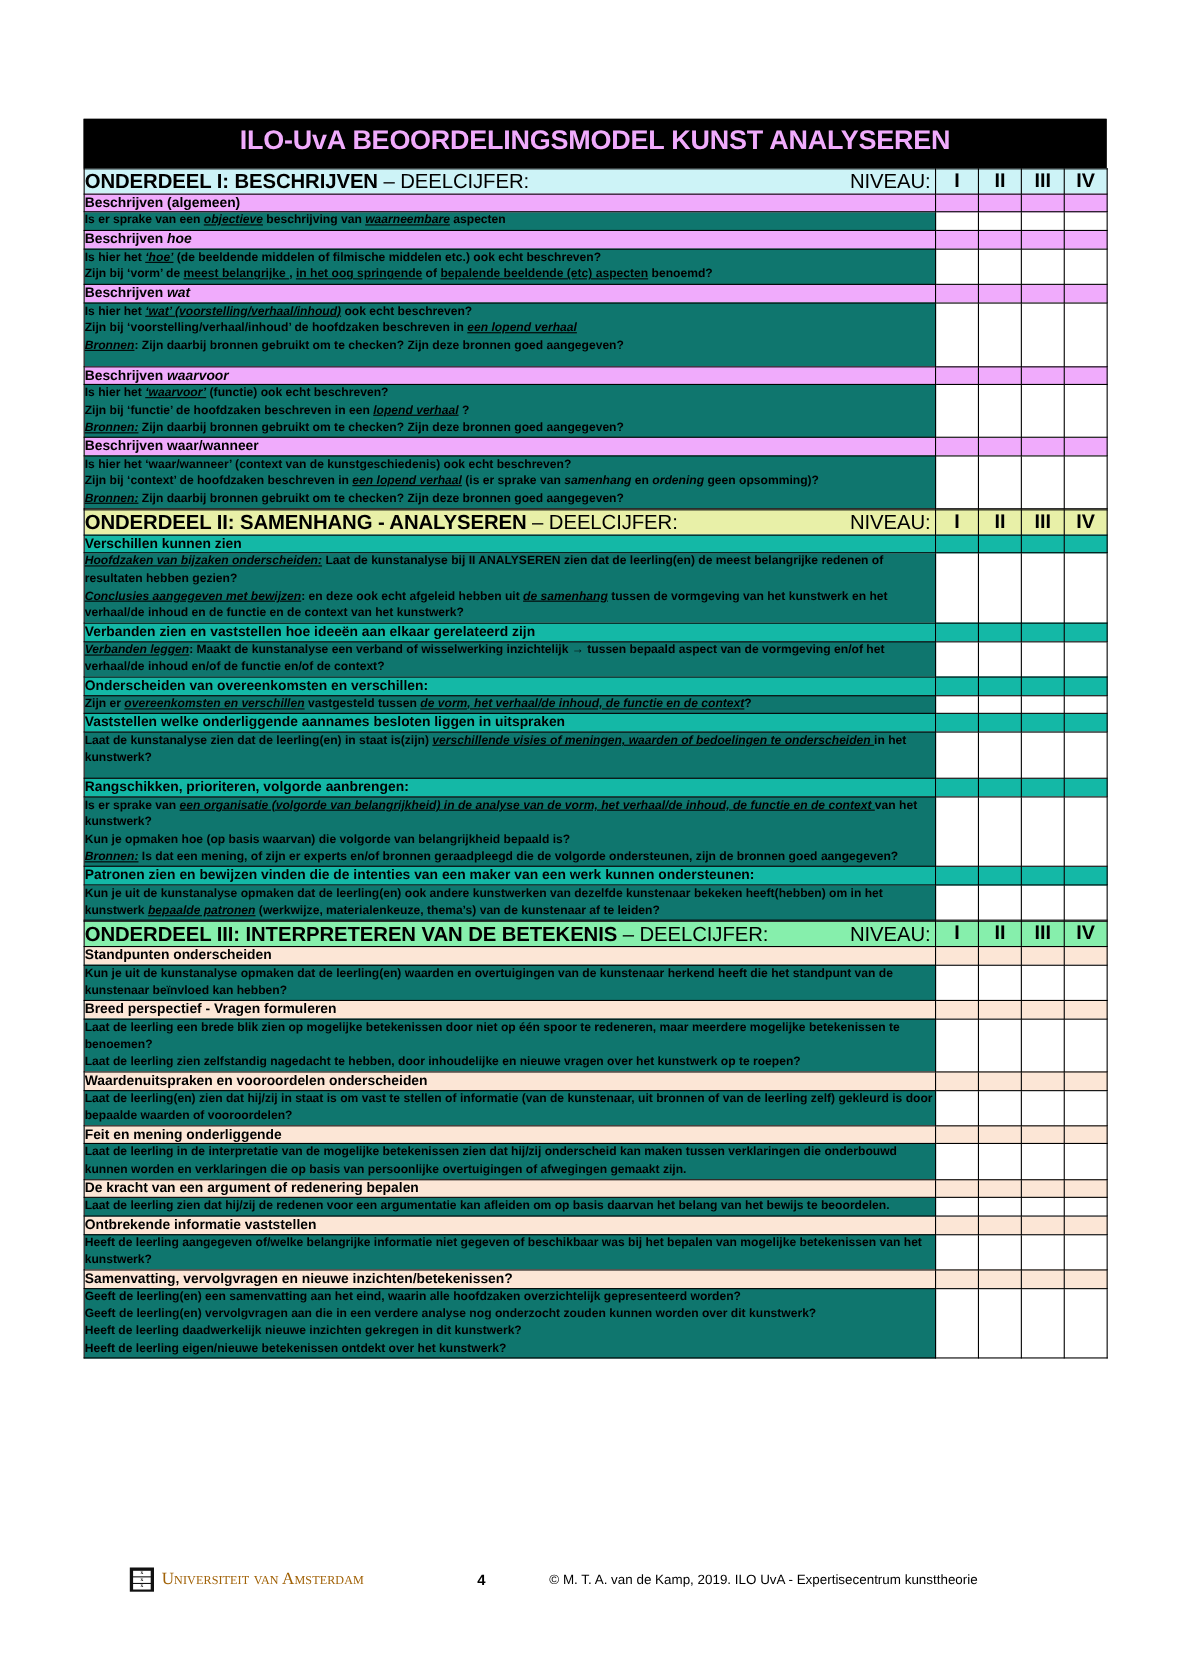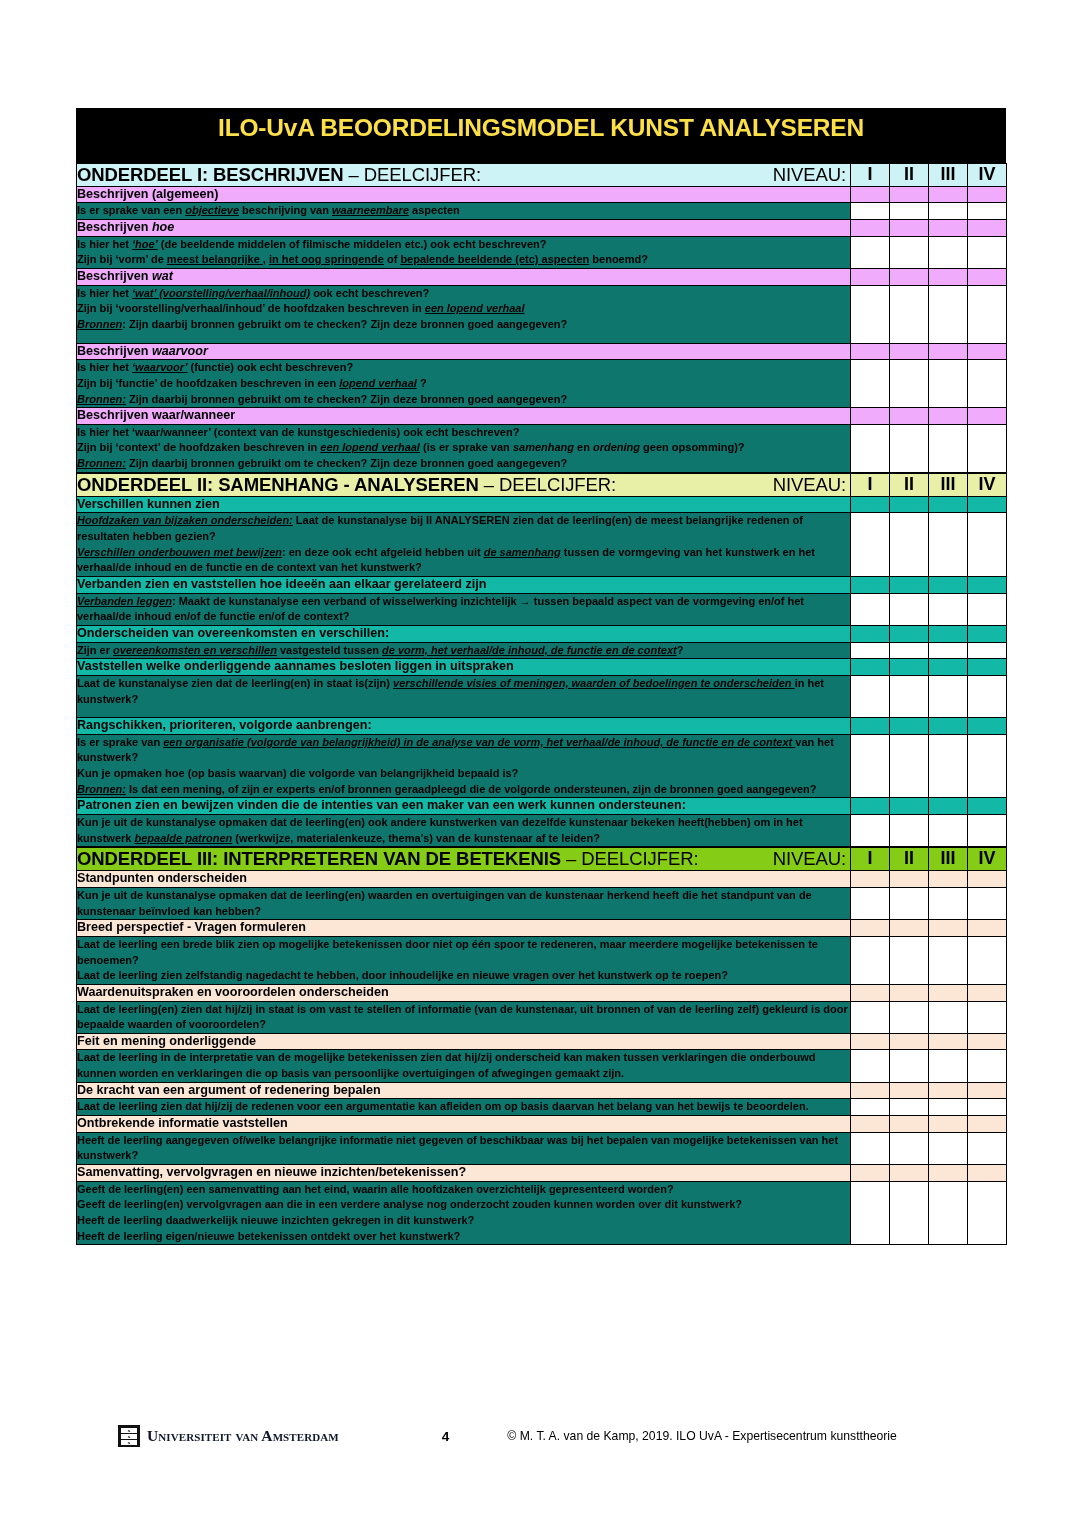--- a/index.html
+++ b/index.html
@@ -15,26 +15,26 @@
     overflow: hidden;
   }
   .page {
     position: absolute;
     left: 76px; top: 108px;
     width: 930px;
   }
   
   .doc-title {
     background: #000000;
-    color: #fde047;
+    color: #f0abfc;
     text-align: center;
     font-size: 24.5px;
     font-weight: bold;
     letter-spacing: -0.2px;
-    padding: 6px 0 21px 0;
+    padding: 6px 0 11px 0;
     line-height: 1.05;
     border: 1px solid #000;
   }
   
   table.grid {
     border-collapse: collapse;
     width: 930px;
     table-layout: fixed;
   }
   table.grid td {
@@ -100,21 +100,21 @@
   .desc-cell .pad-bottom { display:block; height: 10px; }
 
   u { text-decoration: underline; }
   i { font-style: italic; }
 
   
   .s1 .tint      { background: #cdf3f7; }
   .s1 .tint-soft { background: #f0abfc; }
   .s2 .tint      { background: #e8f0a8; }
   .s2 .tint-soft { background: #14b8a6; }
-  .s3 .tint      { background: #84cc16; }
+  .s3 .tint      { background: #86efac; }
   .s3 .tint-soft { background: #fce6d6; }
 
   
   .lvl-box { padding: 0; }
 
   
   .footer {
     position: absolute;
     left: 76px; top: 1406px;
     width: 930px;
@@ -146,23 +146,22 @@
     font-weight: bold;
     font-family: "Liberation Serif", serif;
   }
   .uva-mark span:nth-child(1) { top: 3px; }
   .uva-mark span:nth-child(2) { top: 9px; }
   .uva-mark span:nth-child(3) { top: 15px; }
   .uva-name {
     font-family: "Liberation Serif", serif;
     font-size: 15.5px;
     letter-spacing: 0.1px;
-    color: #0f172a;
+    color: #a16207;
     font-variant: small-caps;
-    font-weight: bold;
   }
   .page-num {
     margin-left: 103px;
     font-size: 13.5px;
     font-weight: bold;
   }
   .copy {
     margin-left: 58px;
     font-size: 12.2px;
   }
@@ -310,21 +309,21 @@
           <tr>
             <td class="crit-cell tint-soft">Verschillen kunnen zien</td>
             <td class="lvl-box tint-soft"></td>
             <td class="lvl-box tint-soft"></td>
             <td class="lvl-box tint-soft"></td>
             <td class="lvl-box tint-soft"></td>
           </tr>
           <tr>
             <td class="desc-cell">
               <p><u><i>Hoofdzaken van bijzaken onderscheiden:</i></u> Laat de kunstanalyse bij II ANALYSEREN zien dat de leerling(en) de meest belangrijke redenen of resultaten hebben gezien?</p>
-              <p><u><i>Verschillen onderbouwen met bewijzen</i></u>: en deze ook echt afgeleid hebben uit <u><i>de samenhang</i></u> tussen de vormgeving van het kunstwerk en het verhaal/de inhoud en de functie en de context van het kunstwerk?</p>
+              <p><u><i>Conclusies aangegeven met bewijzen</i></u>: en deze ook echt afgeleid hebben uit <u><i>de samenhang</i></u> tussen de vormgeving van het kunstwerk en het verhaal/de inhoud en de functie en de context van het kunstwerk?</p>
             </td>
             <td class="lvl-box"></td>
             <td class="lvl-box"></td>
             <td class="lvl-box"></td>
             <td class="lvl-box"></td>
           </tr>
           <tr>
             <td class="crit-cell tint-soft">Verbanden zien en vaststellen hoe ideeën aan elkaar gerelateerd zijn</td>
             <td class="lvl-box tint-soft"></td>
             <td class="lvl-box tint-soft"></td>

